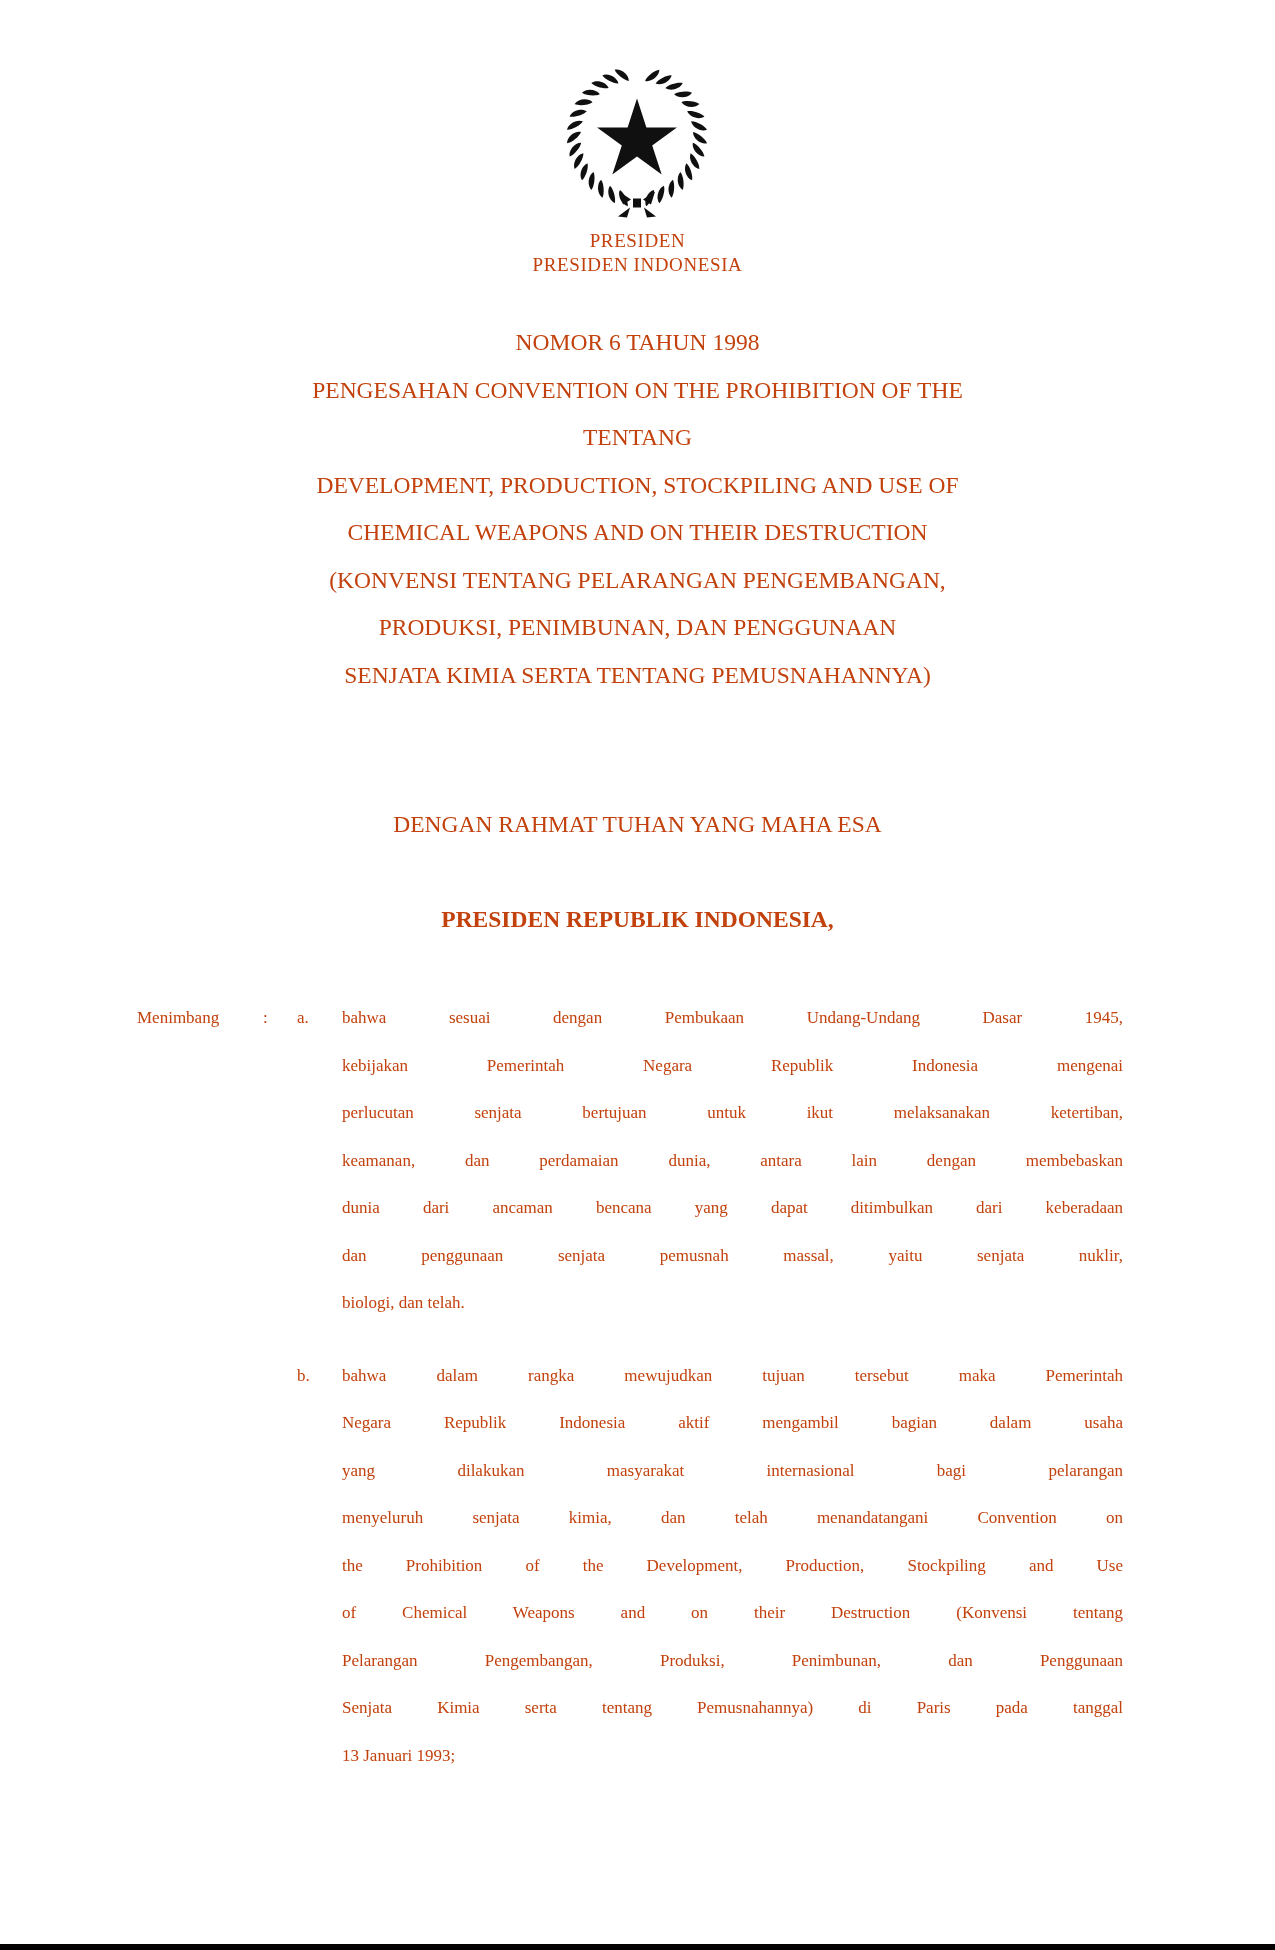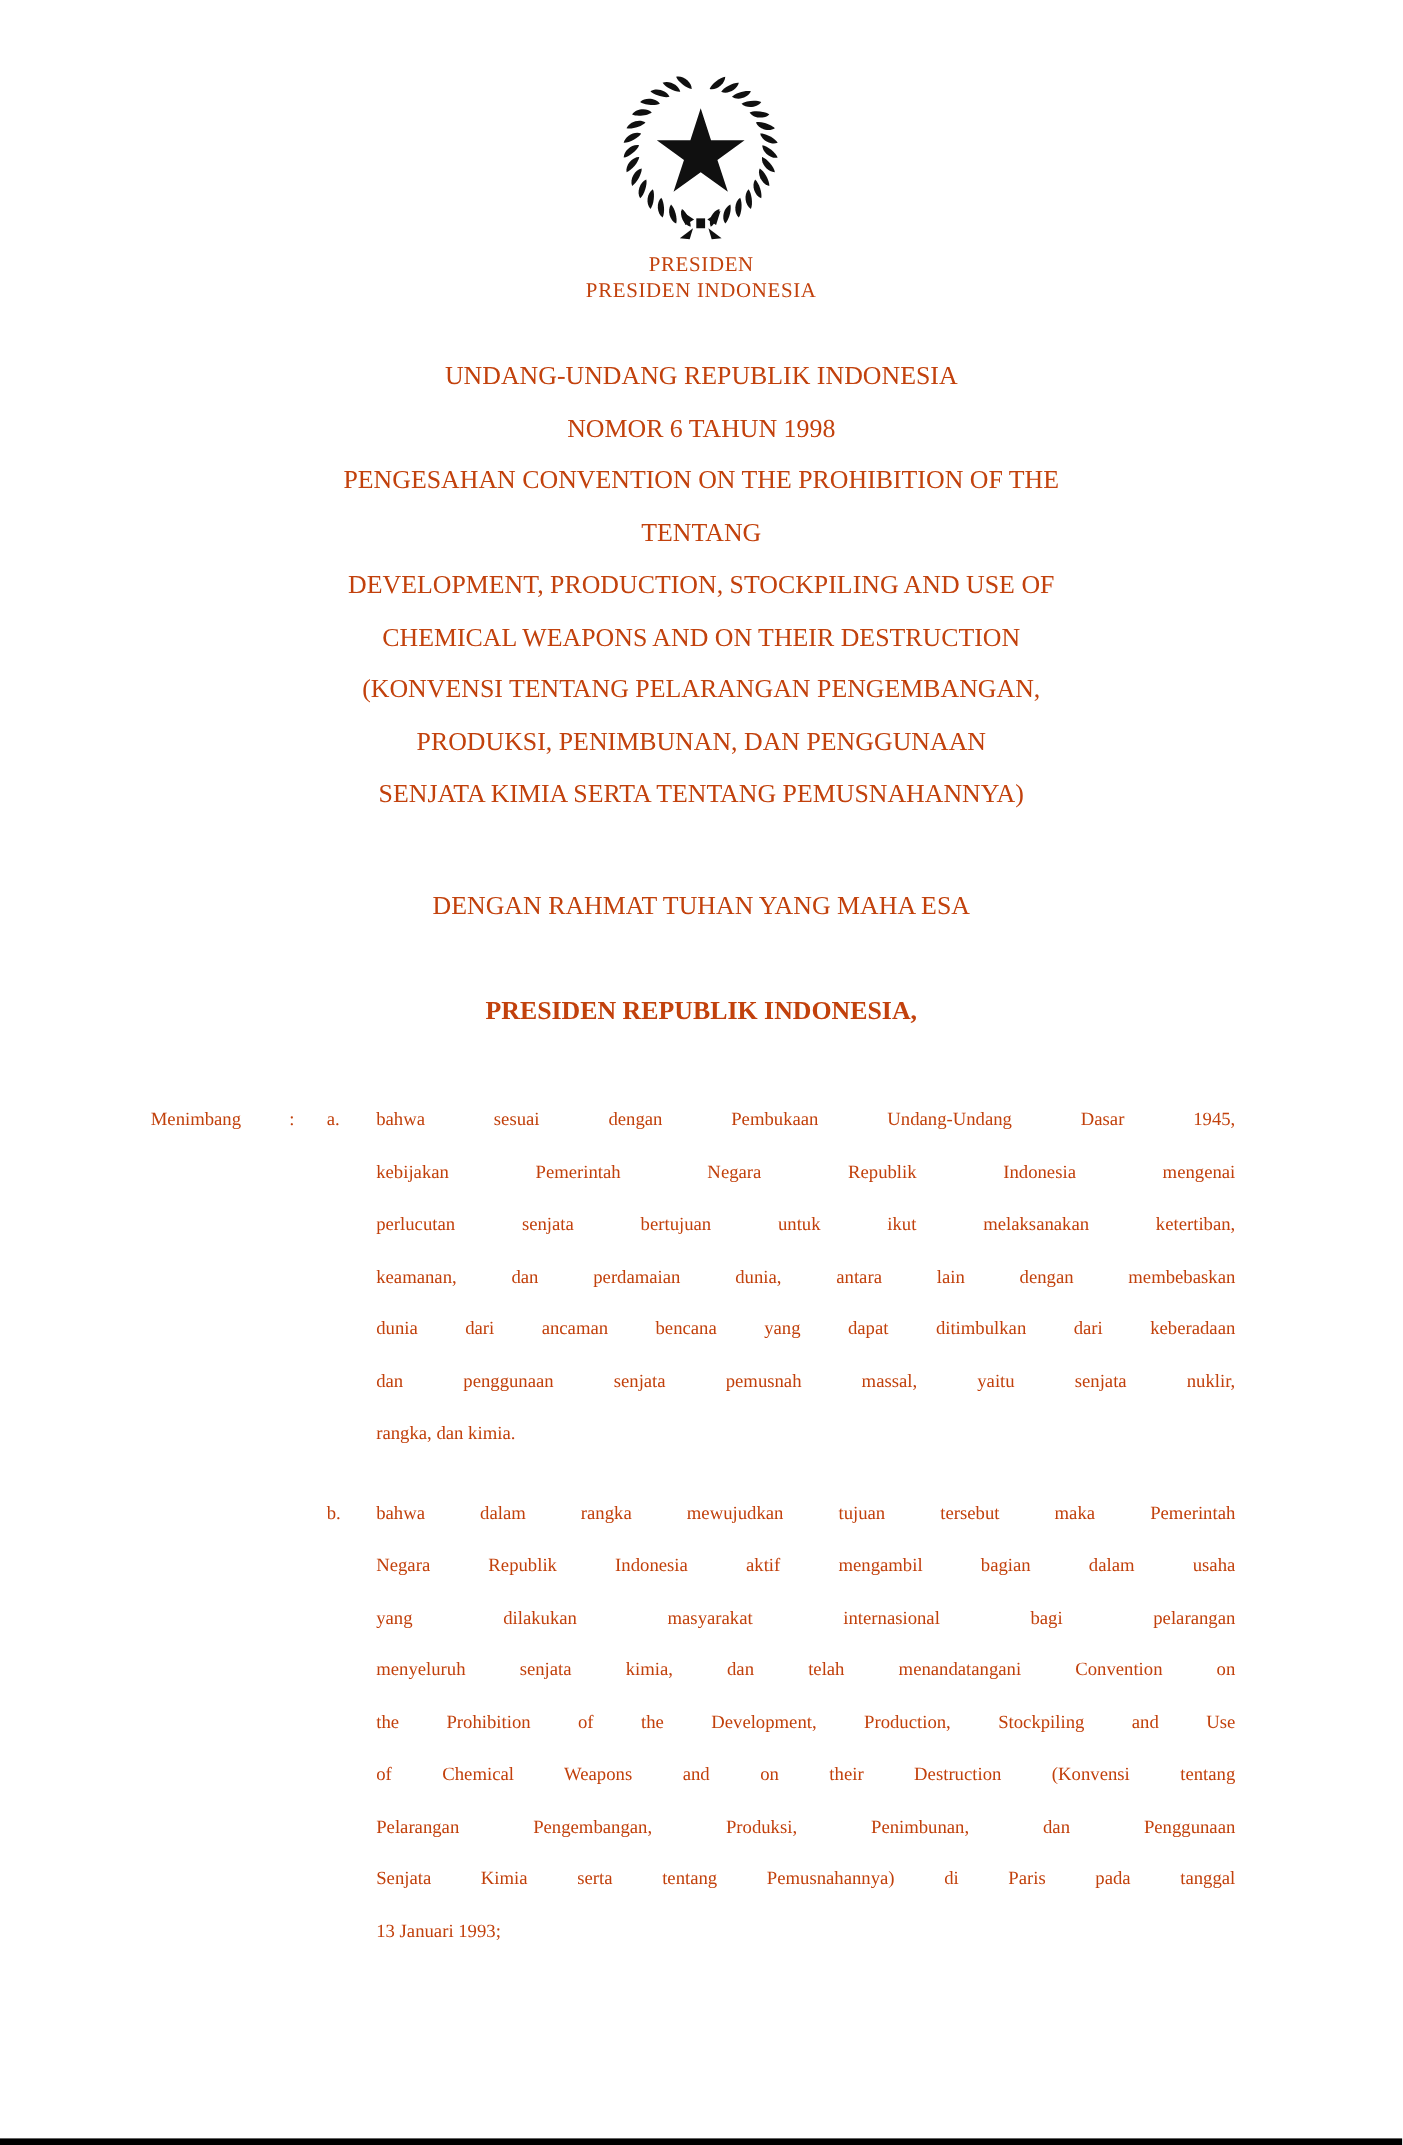--- a/index.html
+++ b/index.html
@@ -137,21 +137,20 @@
       </g>
     </svg>
   </div>
 
   <div class="letterhead">
     <div>PRESIDEN</div>
     <div>PRESIDEN INDONESIA</div>
   </div>
 
   <div class="title-block">
-      <div class="title-line">UNDANG-UNDANG REPUBLIK INDONESIA</div>
       <div class="title-line">NOMOR 6 TAHUN 1998</div>
       <div class="title-line">PENGESAHAN CONVENTION ON THE PROHIBITION OF THE</div>
       <div class="title-line">TENTANG</div>
       <div class="title-line">DEVELOPMENT, PRODUCTION, STOCKPILING AND USE OF</div>
       <div class="title-line">CHEMICAL WEAPONS AND ON THEIR DESTRUCTION</div>
       <div class="title-line">(KONVENSI TENTANG PELARANGAN PENGEMBANGAN,</div>
       <div class="title-line">PRODUKSI, PENIMBUNAN, DAN PENGGUNAAN</div>
       <div class="title-line">SENJATA KIMIA SERTA TENTANG PEMUSNAHANNYA)</div>
     </div>
 
@@ -165,21 +164,21 @@
     <div class="consider-items">
       <div class="consider-item">
         <span class="item-letter">a.</span>
         <div class="item-text">
             <div class="body-line">bahwa sesuai dengan Pembukaan Undang-Undang Dasar 1945,</div>
             <div class="body-line">kebijakan Pemerintah Negara Republik Indonesia mengenai</div>
             <div class="body-line">perlucutan senjata bertujuan untuk ikut melaksanakan ketertiban,</div>
             <div class="body-line">keamanan, dan perdamaian dunia, antara lain dengan membebaskan</div>
             <div class="body-line">dunia dari ancaman bencana yang dapat ditimbulkan dari keberadaan</div>
             <div class="body-line">dan penggunaan senjata pemusnah massal, yaitu senjata nuklir,</div>
-            <div class="body-line">rangka, dan kimia.</div>
+            <div class="body-line">biologi, dan telah.</div>
           </div>
       </div>
       <div class="consider-item">
         <span class="item-letter">b.</span>
         <div class="item-text">
             <div class="body-line">bahwa dalam rangka mewujudkan tujuan tersebut maka Pemerintah</div>
             <div class="body-line">Negara Republik Indonesia aktif mengambil bagian dalam usaha</div>
             <div class="body-line">yang dilakukan masyarakat internasional bagi pelarangan</div>
             <div class="body-line">menyeluruh senjata kimia, dan telah menandatangani Convention on</div>
             <div class="body-line">the Prohibition of the Development, Production, Stockpiling and Use</div>

